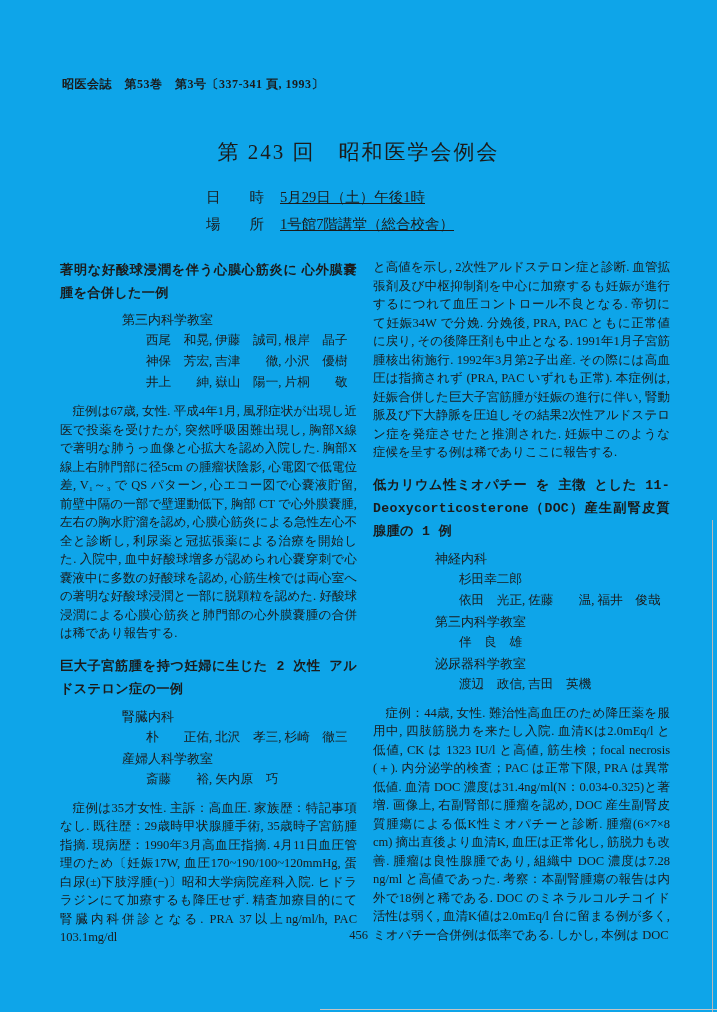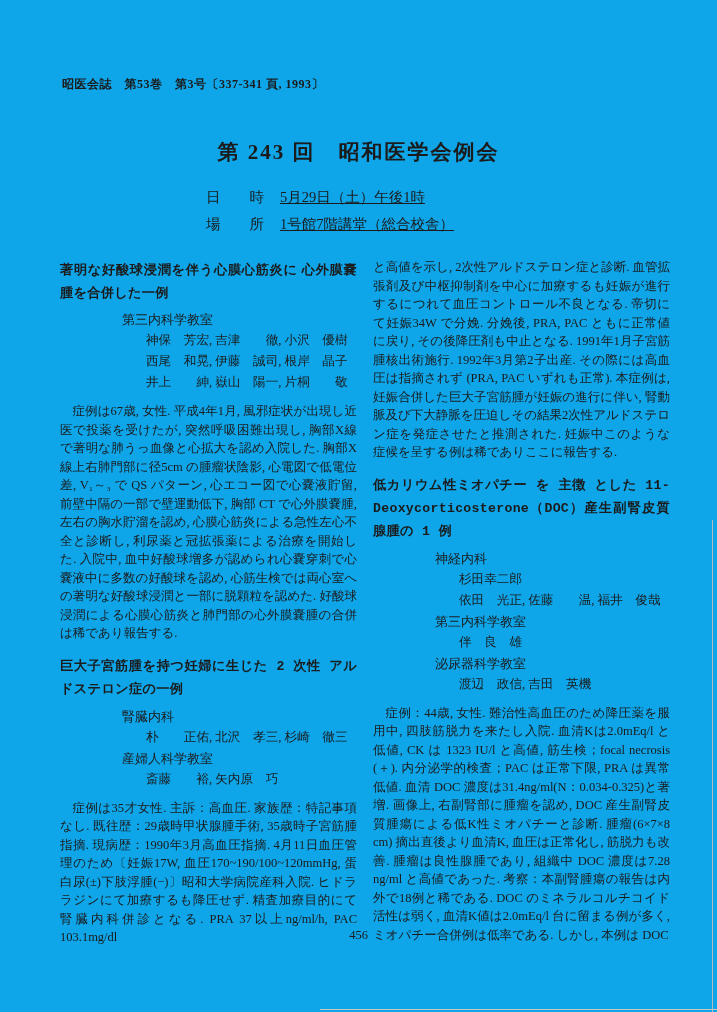--- a/index.html
+++ b/index.html
@@ -30,21 +30,21 @@
     letter-spacing: 0.5px;
     white-space: nowrap;
   }
   .main-title {
     position: absolute;
     left: 0;
     top: 138px;
     width: 717px;
     text-align: center;
     font-size: 21px;
-    font-weight: bold;
+    font-weight: normal;
     letter-spacing: 2px;
     margin: 0;
   }
   .meeting {
     position: absolute;
     left: 206px;
     top: 184px;
     font-size: 14.5px;
     line-height: 27px;
     text-decoration: underline;
@@ -141,22 +141,22 @@
     </div>
   </div>
 
   <div class="columns">
 
     <div class="col">
 
       <section>
         <h2 class="abs-title">著明な好酸球浸潤を伴う心膜心筋炎に 心外膜嚢腫を合併した一例</h2>
         <div class="aff">第三内科学教室</div>
+        <div class="names">西尾　和晃, 伊藤　誠司, 根岸　晶子</div>
         <div class="names">神保　芳宏, 吉津　　徹, 小沢　優樹</div>
-        <div class="names">西尾　和晃, 伊藤　誠司, 根岸　晶子</div>
         <div class="names">井上　　紳, 嶽山　陽一, 片桐　　敬</div>
         <p class="body-par">症例は67歳, 女性. 平成4年1月, 風邪症状が出現し近医で投薬を受けたが, 突然呼吸困難出現し, 胸部X線で著明な肺うっ血像と心拡大を認め入院した. 胸部X線上右肺門部に径5cm の腫瘤状陰影, 心電図で低電位差, V₁～₃ で QS パターン, 心エコー図で心嚢液貯留, 前壁中隔の一部で壁運動低下, 胸部 CT で心外膜嚢腫, 左右の胸水貯溜を認め, 心膜心筋炎による急性左心不全と診断し, 利尿薬と冠拡張薬による治療を開始した. 入院中, 血中好酸球増多が認められ心嚢穿刺で心嚢液中に多数の好酸球を認め, 心筋生検では両心室への著明な好酸球浸潤と一部に脱顆粒を認めた. 好酸球浸潤による心膜心筋炎と肺門部の心外膜嚢腫の合併は稀であり報告する.</p>
       </section>
 
       <section>
         <h2 class="abs-title spaced-top">巨大子宮筋腫を持つ妊婦に生じた 2 次性 アルドステロン症の一例</h2>
         <div class="aff">腎臓内科</div>
         <div class="names">朴　　正佑, 北沢　孝三, 杉崎　徹三</div>
         <div class="aff">産婦人科学教室</div>
         <div class="names">斎藤　　裕, 矢内原　巧</div>

